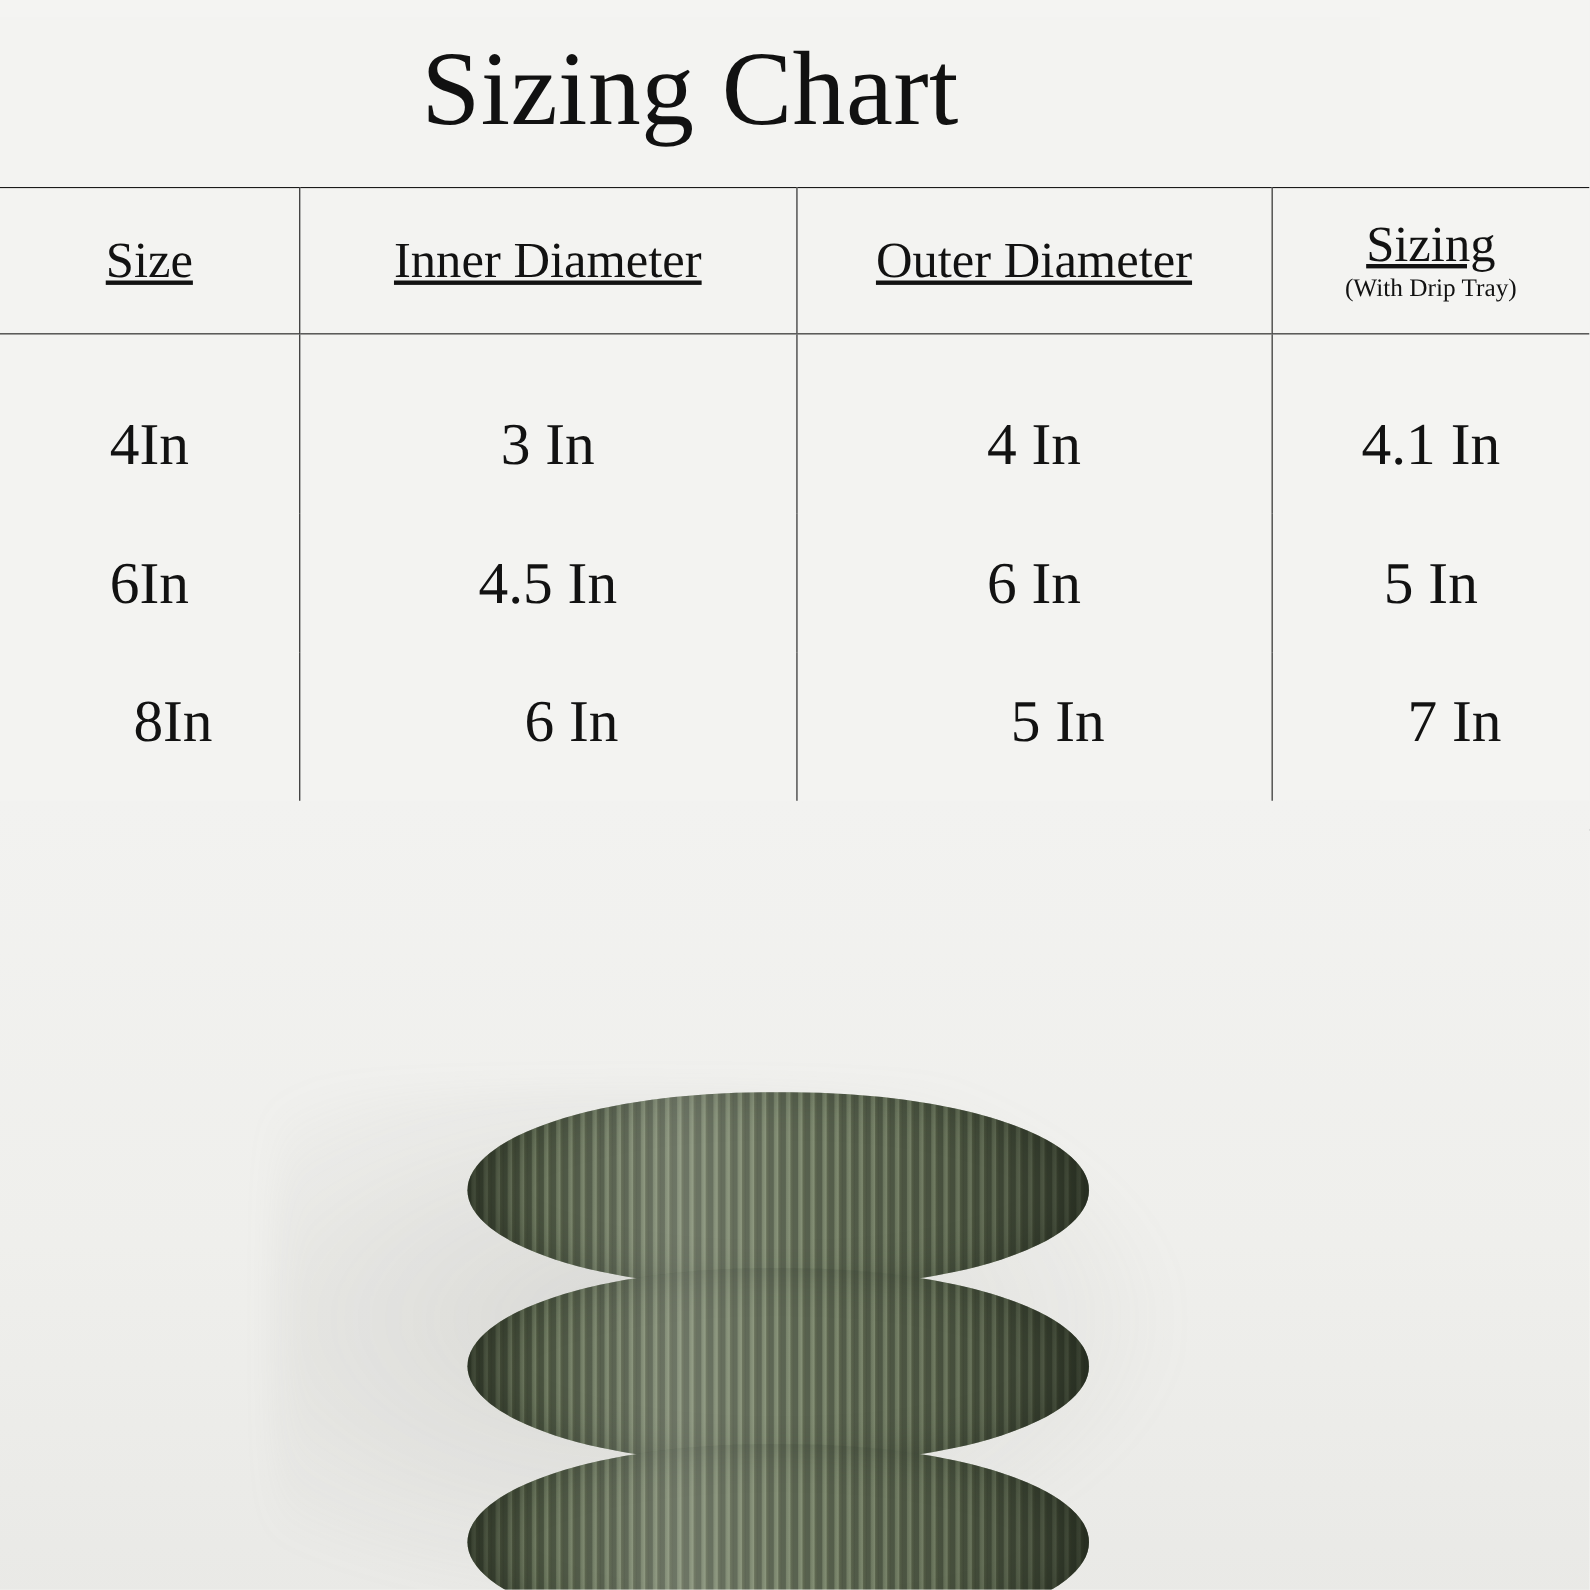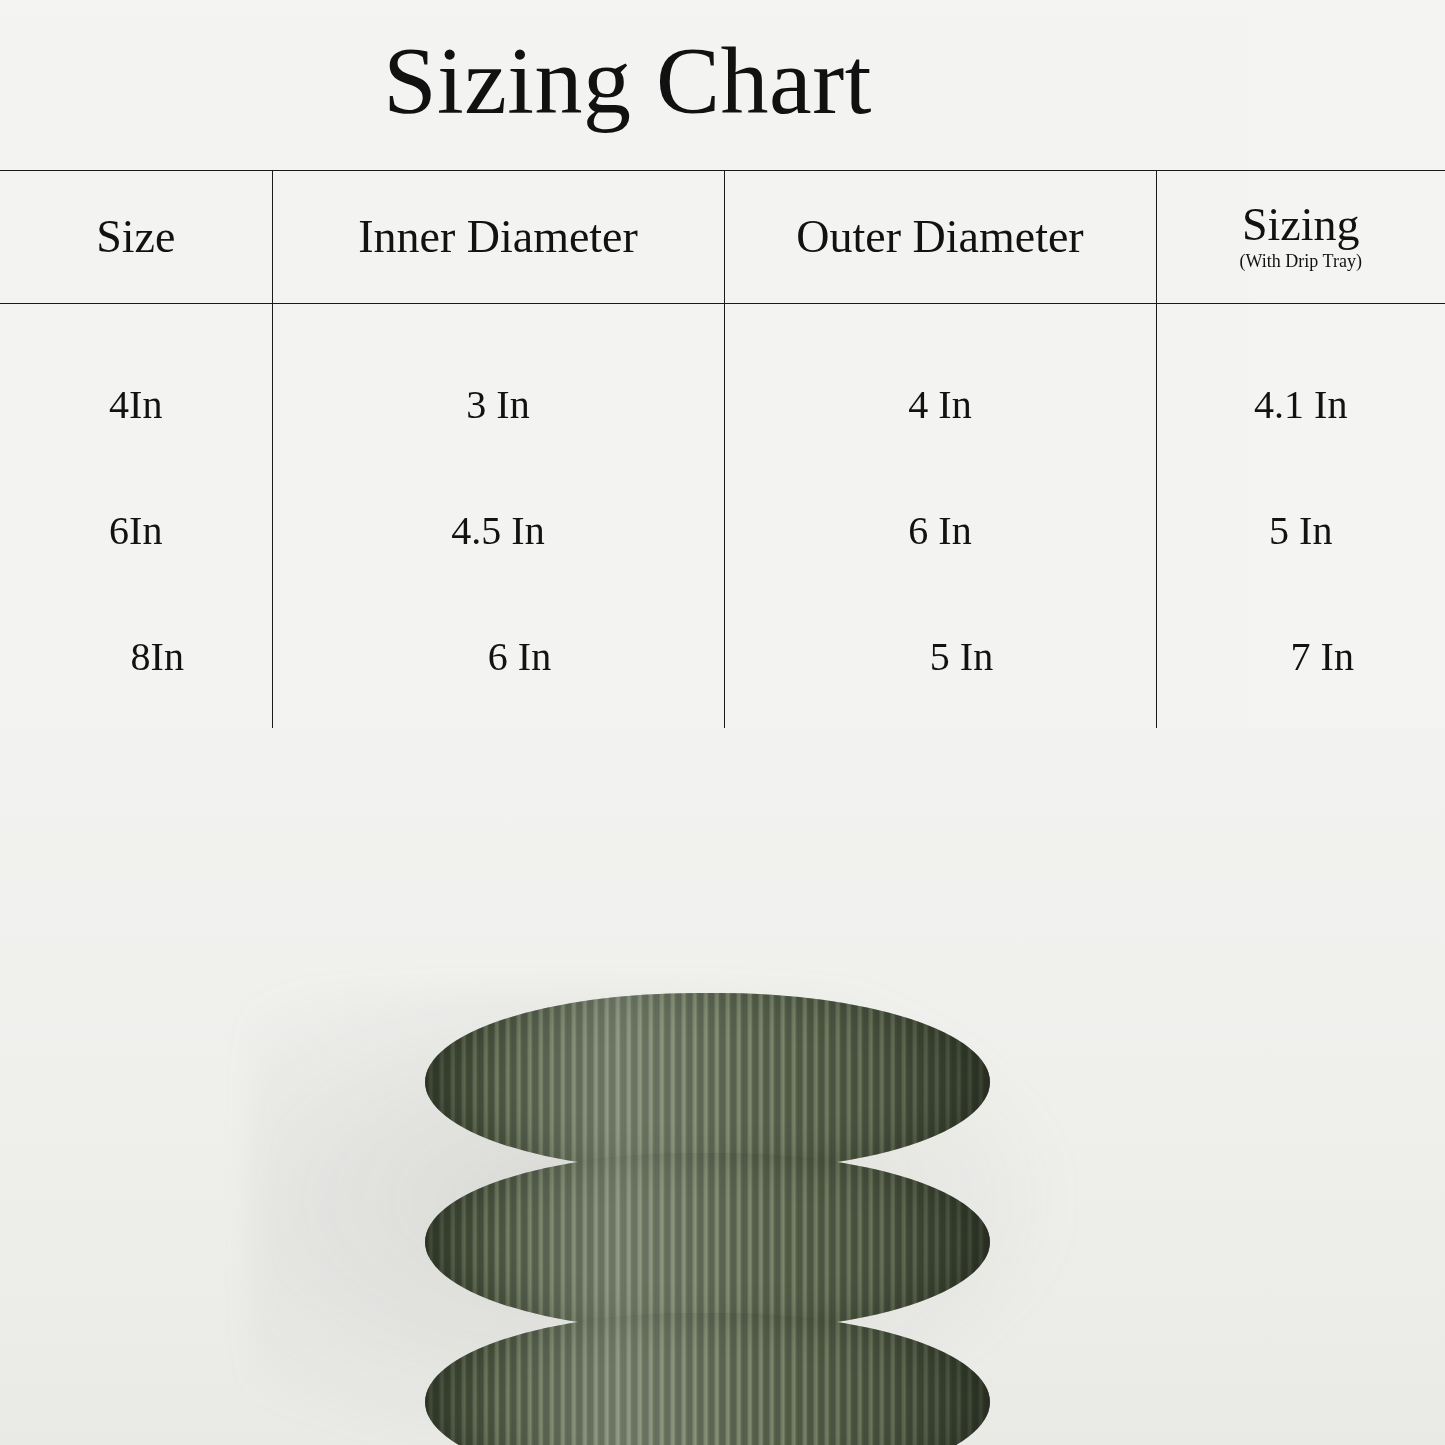--- a/index.html
+++ b/index.html
@@ -76,32 +76,33 @@
   .col-height { width: 289px; }
 
   .chart-table thead th {
     height: 132px;
     font-size: 46px;
     padding: 0 6px;
     vertical-align: middle;
   }
   .head-sub {
     display: block;
-    font-size: 18px;
+    font-size: 23px;
     line-height: 1.2;
     margin-top: 2px;
   }
   .head-main {
     display: block;
     line-height: 1.05;
+    text-decoration: underline;
   }
 
   .chart-table tbody td {
     height: 124px;
-    font-size: 40px;
+    font-size: 54px;
     vertical-align: middle;
     text-align: center;
   }
   .chart-table tbody tr:first-child td { padding-top: 38px; }
   .chart-table tbody tr:last-child td { padding-bottom: 36px; }
 
   
   .photo {
     position: absolute;
     left: 0;

